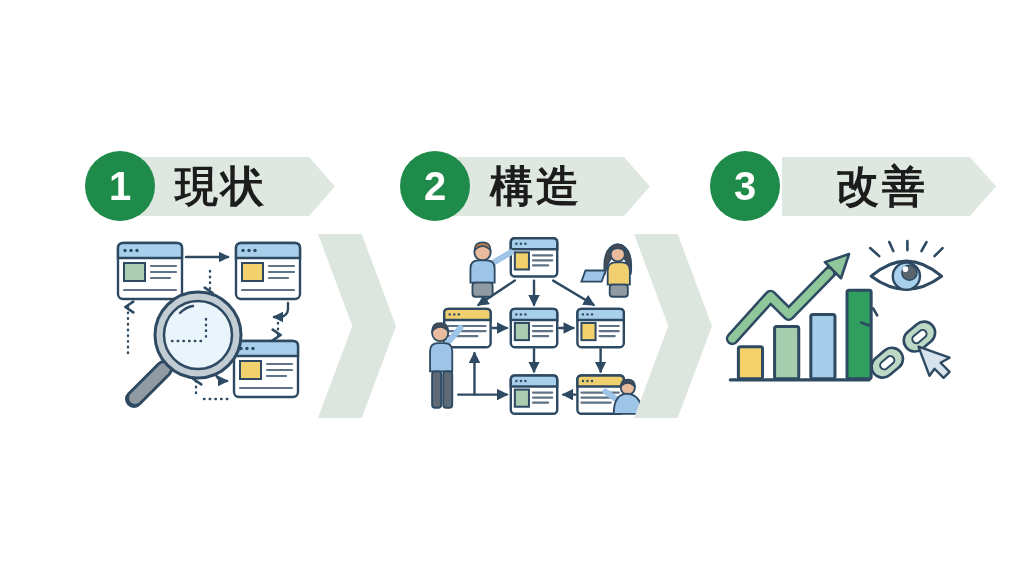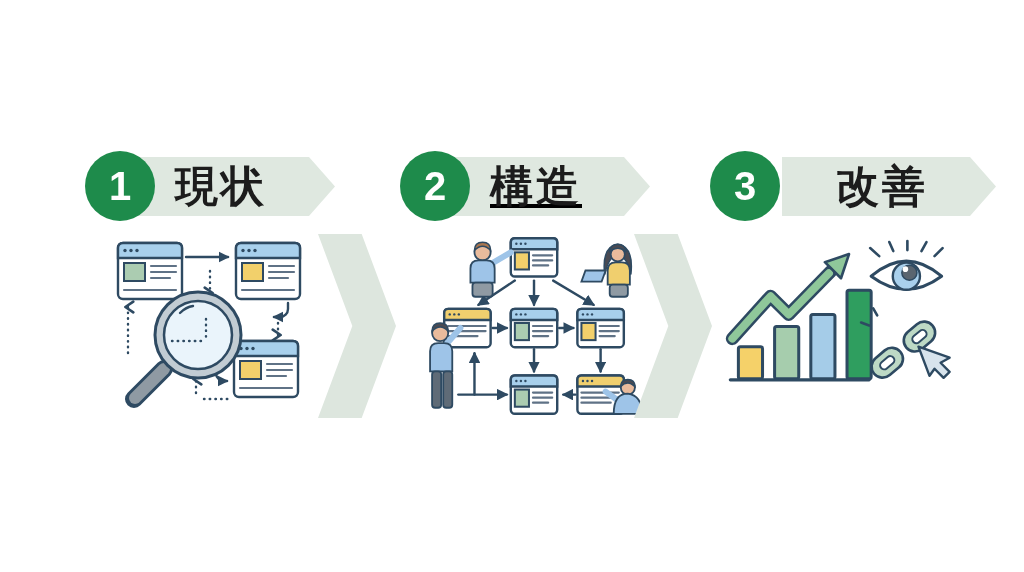--- a/index.html
+++ b/index.html
@@ -140,21 +140,21 @@
           <path class="arrd" d="M62 104 H96"></path>
           <path class="arrd" d="M96 82 V104"></path>
         </g>
       </svg>
     </div>
   </section>
 
   <div class="chevron" style="left:318px;top:234px;"></div>
 
   <section class="step">
-    <div class="banner" style="left:436px;top:157px;width:214px;text-decoration:underline;">
+    <div class="banner" style="left:436px;top:157px;width:214px;">
       <span class="step-label">構造</span>
     </div>
     <div class="step-circle" style="left:400px;top:151px;">
       <span class="step-number">2</span>
     </div>
     <div class="illus" style="left:422px;top:230px;">
       <svg viewBox="0 0 220 190" width="222" height="192">
         <defs>
           <marker id="s2t" viewBox="0 0 10 10" refX="8.5" refY="5" markerWidth="4.8" markerHeight="4.8" orient="auto-start-reverse">
               <path class="mh-fill" d="M0 0L10 5L0 10z"></path>

